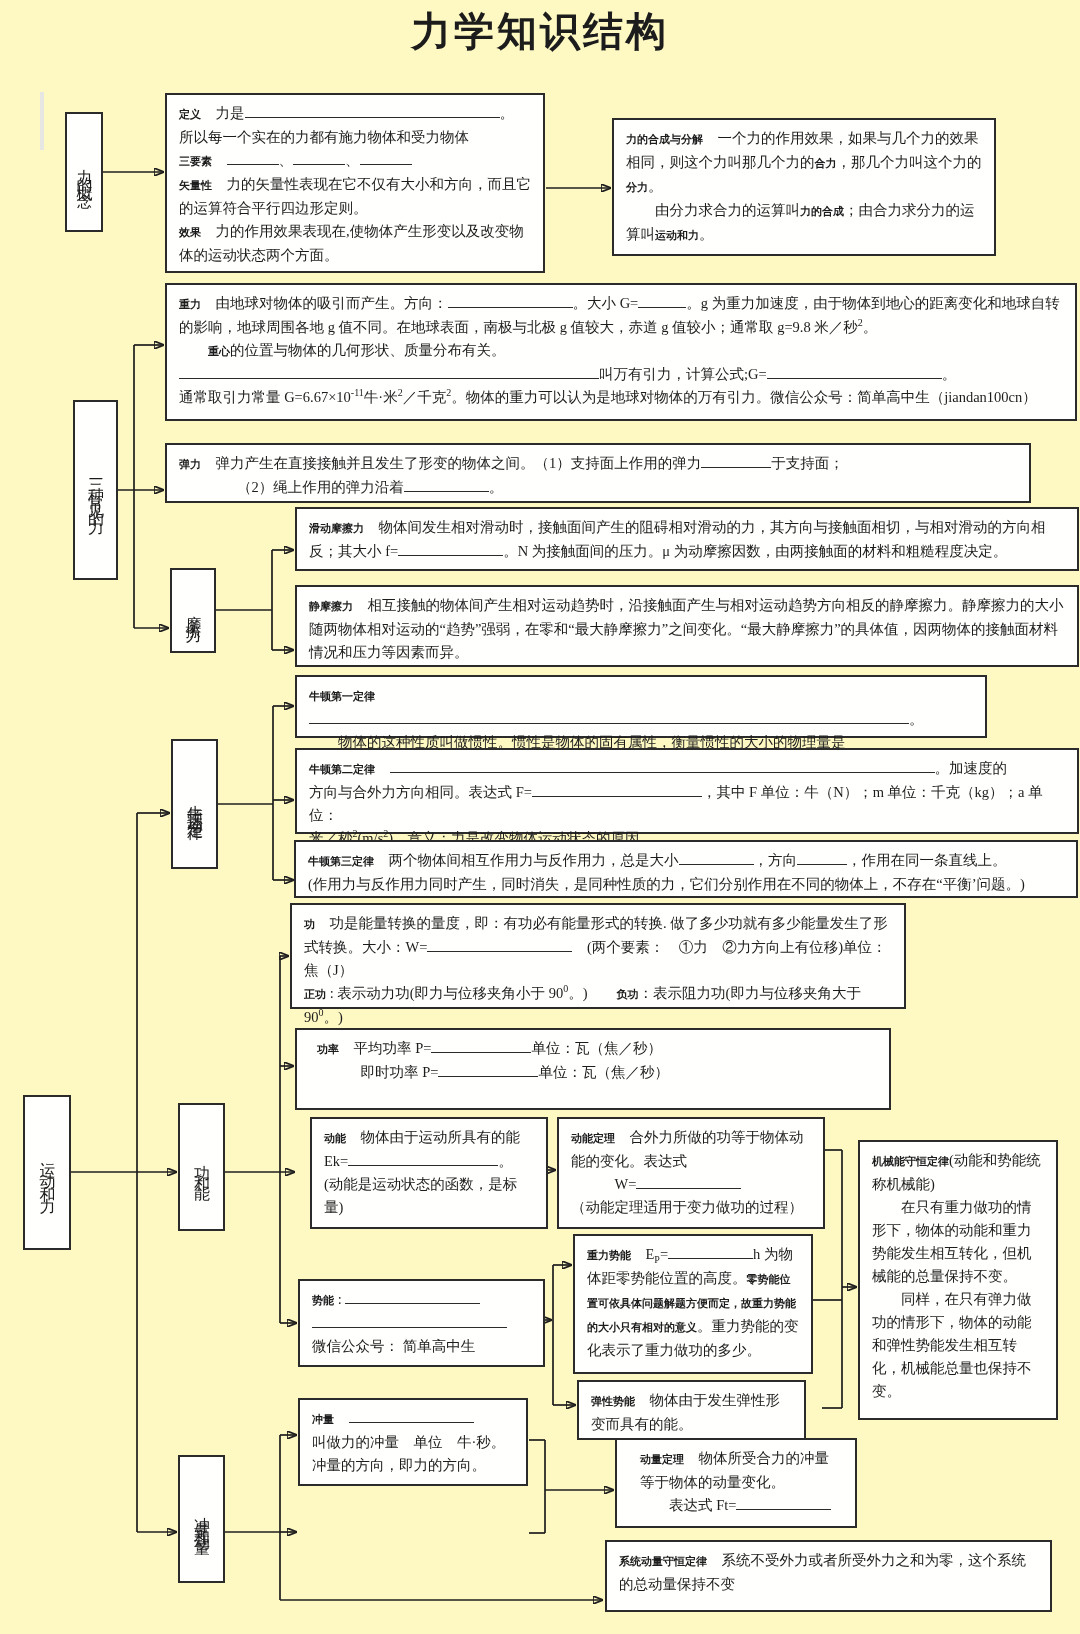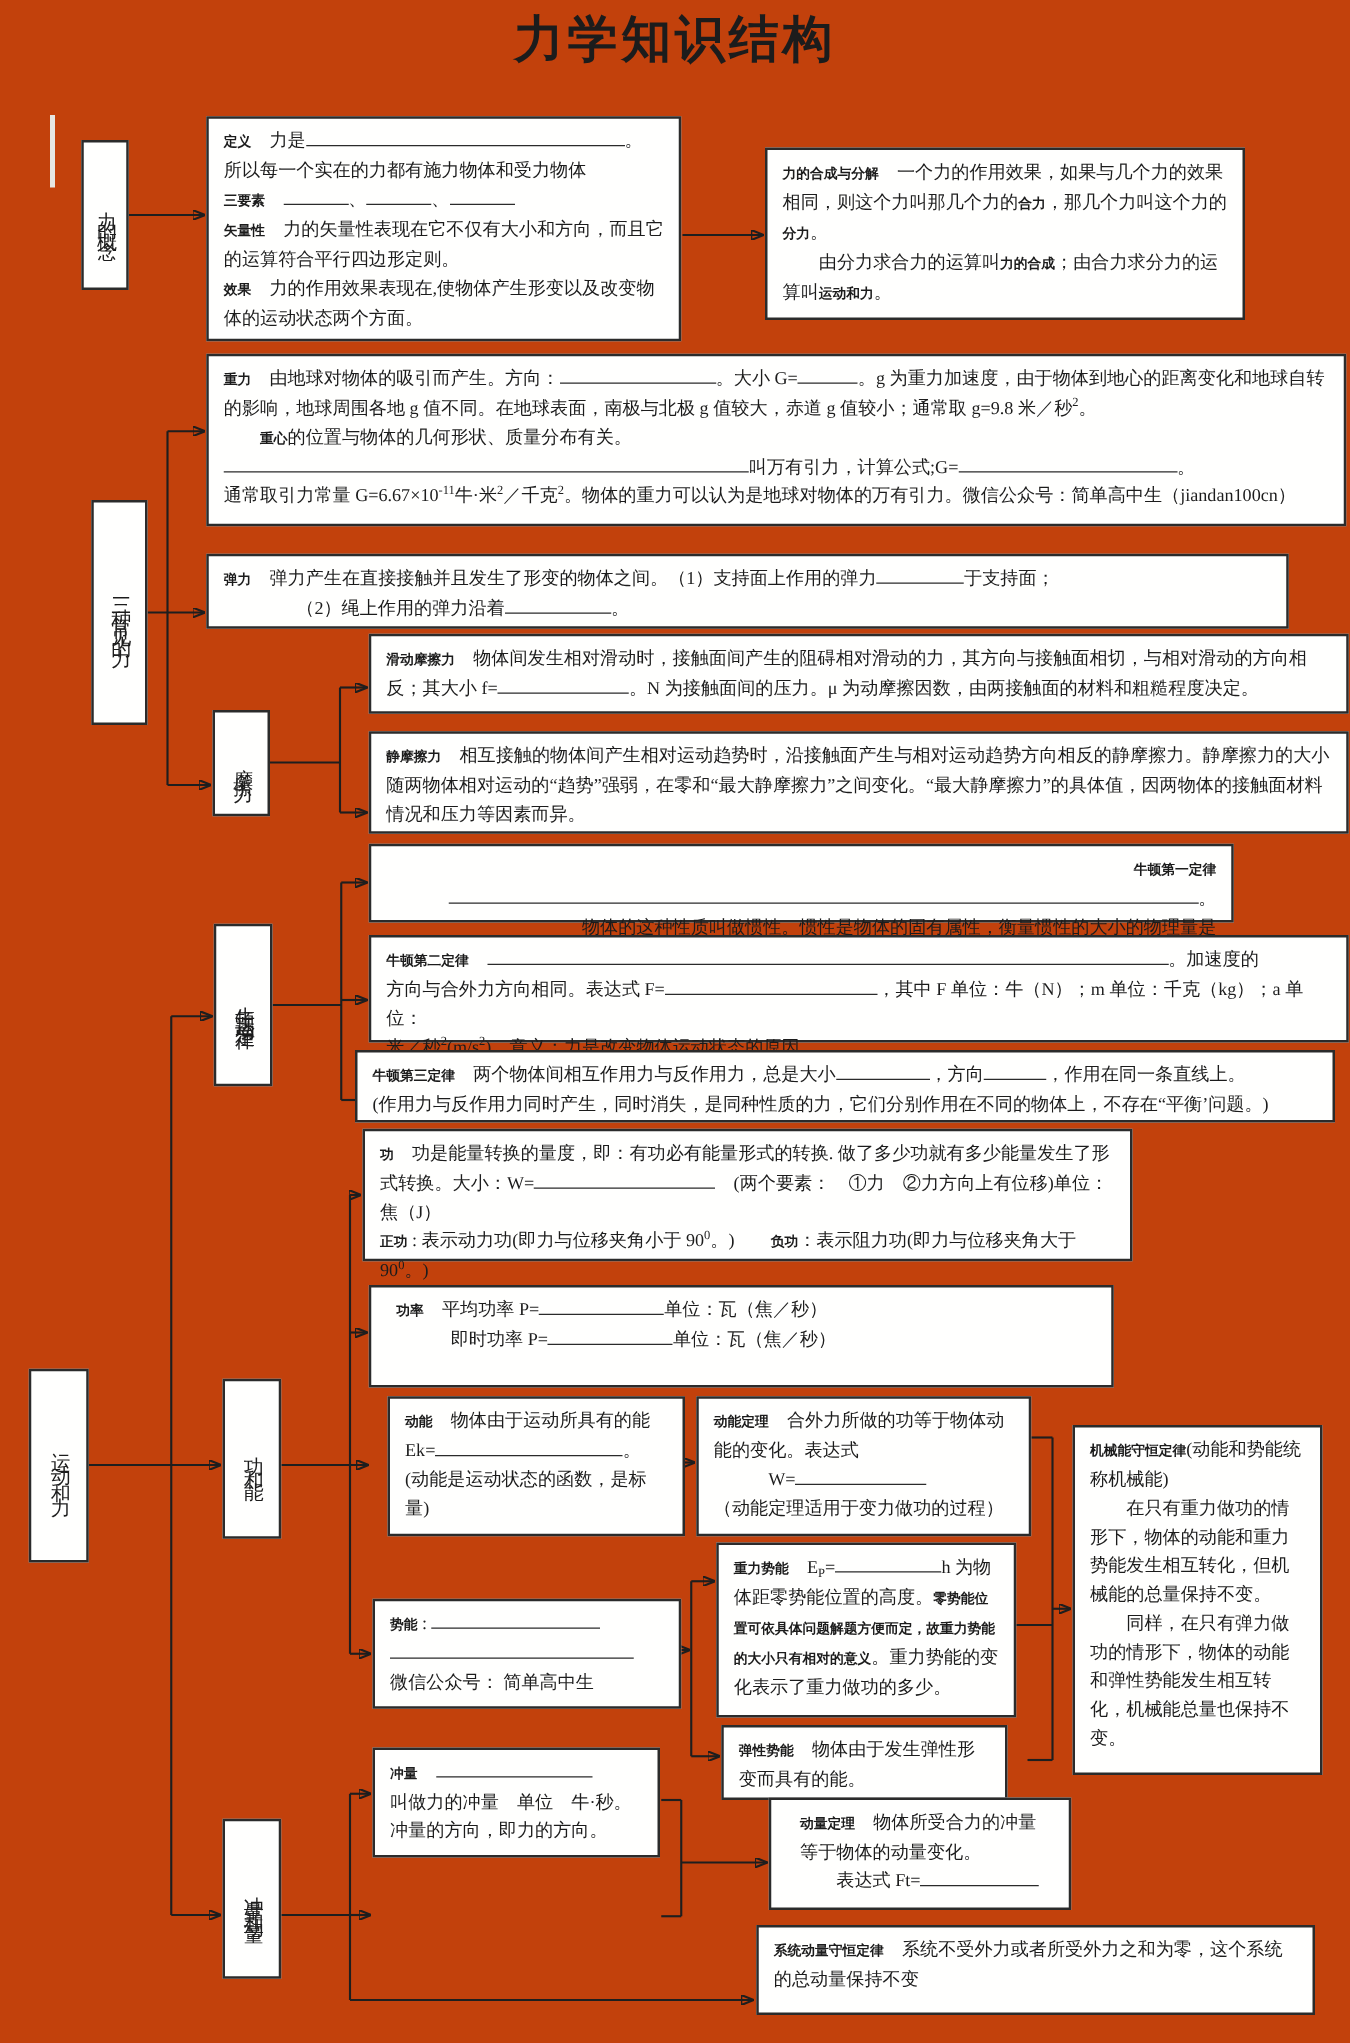--- a/index.html
+++ b/index.html
@@ -1,16 +1,16 @@
 <!DOCTYPE html>
 <html><head>
 <meta charset="utf-8">
 <style>
   html,body{margin:0;padding:0;background:#ffffff;}
-  .page{position:relative;width:1080px;height:1634px;background:#c2410c;
+  .page{position:relative;width:1080px;height:1634px;background:#fef9c3;
         font-family:"Liberation Serif","DejaVu Serif",serif;color:#1c1c1c;overflow:hidden;}
   .title{position:absolute;top:4px;left:0;width:100%;text-align:center;
          font-size:40px;font-weight:bold;letter-spacing:3px;
          font-family:"Liberation Sans","DejaVu Sans",sans-serif;}
   .box{position:absolute;border:2px solid #2b2b2b;background:#fffffe;
        padding:7px 12px;font-size:14.5px;line-height:23px;box-sizing:border-box;z-index:2;}
   .vbox{position:absolute;border:2px solid #2b2b2b;background:#fffffe;box-sizing:border-box;
         display:flex;align-items:center;justify-content:center;
         writing-mode:vertical-rl;text-orientation:upright;font-size:16px;z-index:2;}
   .ls8{letter-spacing:8px}.ls12{letter-spacing:12px}.ls10{letter-spacing:10px}
@@ -88,23 +88,23 @@
   <div class="vbox ls12" style="left:23px;top:1095px;width:48px;height:155px;">运动和力</div>
   <div class="vbox ls10" style="left:178px;top:1103px;width:47px;height:128px;">功和能</div>
   <div class="vbox ls6" style="left:178px;top:1455px;width:47px;height:128px;">冲量和动量</div>
 
   <div class="box" style="left:165px;top:93px;width:380px;height:180px;"><span class="bold">定义</span><span>　力是</span><span class="blank" style="width: 255px;"></span><span>。</span><br><span>所以每一个实在的力都有施力物体和受力物体</span><br><span class="bold">三要素</span><span>　</span><span class="blank" style="width: 52px;"></span><span>、</span><span class="blank" style="width: 52px;"></span><span>、</span><span class="blank" style="width: 52px;"></span><br><span class="bold">矢量性</span><span>　力的矢量性表现在它不仅有大小和方向，而且它的运算符合平行四边形定则。</span><br><span class="bold">效果</span><span>　力的作用效果表现在,使物体产生形变以及改变物体的运动状态两个方面。</span></div>
   <div class="box" style="left:612px;top:118px;width:384px;height:138px;"><span class="bold">力的合成与分解</span><span>　一个力的作用效果，如果与几个力的效果相同，则这个力叫那几个力的</span><span class="bold">合力</span><span>，那几个力叫这个力的</span><span class="bold">分力</span><span>。</span><br><span>　　由分力求合力的运算叫</span><span class="bold">力的合成</span><span>；由合力求分力的运算叫</span><span class="bold">运动和力</span><span>。</span></div>
   <div class="box" style="left:165px;top:283px;width:912px;height:138px;"><span class="bold">重力</span><span>　由地球对物体的吸引而产生。方向：</span><span class="blank" style="width: 125px;"></span><span>。大小 G=</span><span class="blank" style="width: 48px;"></span><span>。g 为重力加速度，由于物体到地心的距离变化和地球自转的影响，地球周围各地 g 值不同。在地球表面，南极与北极 g 值较大，赤道 g 值较小；通常取 g=9.8 米／秒</span><sup>2</sup><span>。</span><br><span>　　</span><span class="bold">重心</span><span>的位置与物体的几何形状、质量分布有关。</span><br><span class="blank" style="width: 420px;"></span><span>叫万有引力，计算公式;G=</span><span class="blank" style="width: 175px;"></span><span>。</span><br><span>通常取引力常量 G=6.67×10</span><sup>-11</sup><span>牛·米</span><sup>2</sup><span>／千克</span><sup>2</sup><span>。物体的重力可以认为是地球对物体的万有引力。微信公众号：简单高中生（jiandan100cn）</span></div>
   <div class="box" style="left:165px;top:443px;width:866px;height:60px;"><span class="bold">弹力</span><span>　弹力产生在直接接触并且发生了形变的物体之间。（1）支持面上作用的弹力</span><span class="blank" style="width: 70px;"></span><span>于支持面；</span><br><span>　　　　（2）绳上作用的弹力沿着</span><span class="blank" style="width: 85px;"></span><span>。</span></div>
   <div class="box" style="left:295px;top:507px;width:784px;height:64px;"><span class="bold">滑动摩擦力</span><span>　物体间发生相对滑动时，接触面间产生的阻碍相对滑动的力，其方向与接触面相切，与相对滑动的方向相反；其大小 f=</span><span class="blank" style="width: 105px;"></span><span>。N 为接触面间的压力。μ 为动摩擦因数，由两接触面的材料和粗糙程度决定。</span></div>
   <div class="box" style="left:295px;top:585px;width:784px;height:82px;"><span class="bold">静摩擦力</span><span>　相互接触的物体间产生相对运动趋势时，沿接触面产生与相对运动趋势方向相反的静摩擦力。静摩擦力的大小随两物体相对运动的“趋势”强弱，在零和“最大静摩擦力”之间变化。“最大静摩擦力”的具体值，因两物体的接触面材料情况和压力等因素而异。</span></div>
-  <div class="box" style="left:295px;top:675px;width:692px;height:63px;text-align:right;"><span class="bold">牛顿第一定律</span><span>　</span><span class="blank" style="width: 600px;"></span><span>。</span><br><span>　　物体的这种性质叫做惯性。惯性是物体的固有属性，衡量惯性的大小的物理量是</span><span class="blank" style="width: 155px;"></span><span>。</span></div>
+  <div class="box" style="left:295px;top:675px;width:692px;height:63px;"><span class="bold">牛顿第一定律</span><span>　</span><span class="blank" style="width: 600px;"></span><span>。</span><br><span>　　物体的这种性质叫做惯性。惯性是物体的固有属性，衡量惯性的大小的物理量是</span><span class="blank" style="width: 155px;"></span><span>。</span></div>
   <div class="box" style="left:295px;top:748px;width:784px;height:86px;"><span class="bold">牛顿第二定律</span><span>　</span><span class="blank" style="width: 545px;"></span><span>。加速度的</span><br><span>方向与合外力方向相同。表达式 F=</span><span class="blank" style="width: 170px;"></span><span>，其中 F 单位：牛（N）；m 单位：千克（kg）；a 单位：</span><br><span>米／秒</span><sup>2</sup><span>(m/s</span><sup>2</sup><span>)。意义：力是改变物体运动状态的原因。</span></div>
-  <div class="box" style="left:284px;top:840px;width:784px;height:58px;"><span class="bold">牛顿第三定律</span><span>　两个物体间相互作用力与反作用力，总是大小</span><span class="blank" style="width: 75px;"></span><span>，方向</span><span class="blank" style="width: 50px;"></span><span>，作用在同一条直线上。</span><br><span>(作用力与反作用力同时产生，同时消失，是同种性质的力，它们分别作用在不同的物体上，不存在“平衡’问题。)</span></div>
+  <div class="box" style="left:294px;top:840px;width:784px;height:58px;"><span class="bold">牛顿第三定律</span><span>　两个物体间相互作用力与反作用力，总是大小</span><span class="blank" style="width: 75px;"></span><span>，方向</span><span class="blank" style="width: 50px;"></span><span>，作用在同一条直线上。</span><br><span>(作用力与反作用力同时产生，同时消失，是同种性质的力，它们分别作用在不同的物体上，不存在“平衡’问题。)</span></div>
   <div class="box" style="left:290px;top:903px;width:616px;height:106px;"><span class="bold">功</span><span>　功是能量转换的量度，即：有功必有能量形式的转换. 做了多少功就有多少能量发生了形式转换。大小：W=</span><span class="blank" style="width: 145px;"></span><span>　(两个要素：　①力　②力方向上有位移)单位：焦（J）</span><br><span class="bold">正功</span><span> : 表示动力功(即力与位移夹角小于 90</span><sup>0</sup><span>。)　　</span><span class="bold">负功</span><span>：表示阻力功(即力与位移夹角大于 90</span><sup>0</sup><span>。)</span></div>
   <div class="box" style="left:295px;top:1028px;width:596px;height:82px;padding-left:20px;"><span class="bold">功率</span><span>　平均功率 P=</span><span class="blank" style="width: 100px;"></span><span>单位：瓦（焦／秒）</span><br><span>　　　即时功率 P=</span><span class="blank" style="width: 100px;"></span><span>单位：瓦（焦／秒）</span></div>
   <div class="box" style="left:310px;top:1117px;width:238px;height:112px;"><span class="bold">动能</span><span>　物体由于运动所具有的能</span><br><span>Ek=</span><span class="blank" style="width: 150px;"></span><span>。</span><br><span>(动能是运动状态的函数，是标量)</span></div>
   <div class="box" style="left:557px;top:1117px;width:268px;height:112px;"><span class="bold">动能定理</span><span>　合外力所做的功等于物体动能的变化。表达式</span><br><span>　　　W=</span><span class="blank" style="width: 105px;"></span><br><span>（动能定理适用于变力做功的过程）</span></div>
   <div class="box" style="left:858px;top:1140px;width:200px;height:280px;"><span class="bold">机械能守恒定律</span><span>(动能和势能统称机械能)</span><br><span>　　在只有重力做功的情形下，物体的动能和重力势能发生相互转化，但机械能的总量保持不变。</span><br><span>　　同样，在只有弹力做功的情形下，物体的动能和弹性势能发生相互转化，机械能总量也保持不变。</span></div>
   <div class="box" style="left:298px;top:1279px;width:247px;height:88px;"><span class="bold">势能</span><span> : </span><span class="blank" style="width: 135px;"></span><br><span class="blank" style="width: 195px;"></span><br><span>微信公众号： 简单高中生</span></div>
   <div class="box" style="left:573px;top:1234px;width:240px;height:140px;"><span class="bold">重力势能</span><span>　E</span><sub>P</sub><span>=</span><span class="blank" style="width: 85px;"></span><span>h 为物体距零势能位置的高度。</span><span class="bold">零势能位置可依具体问题解题方便而定，故重力势能的大小只有相对的意义</span><span>。重力势能的变化表示了重力做功的多少。</span></div>
   <div class="box" style="left:577px;top:1380px;width:229px;height:60px;"><span class="bold">弹性势能</span><span>　物体由于发生弹性形变而具有的能。</span></div>
   <div class="box" style="left:298px;top:1398px;width:230px;height:88px;"><span class="bold">冲量</span><span>　</span><span class="blank" style="width: 125px;"></span><br><span>叫做力的冲量　单位　牛·秒。冲量的方向，即力的方向。</span></div>
   <div class="box" style="left:615px;top:1438px;width:242px;height:90px;padding-left:23px;"><span class="bold">动量定理</span><span>　物体所受合力的冲量等于物体的动量变化。</span><br><span>　　表达式 Ft=</span><span class="blank" style="width: 95px;"></span></div>

